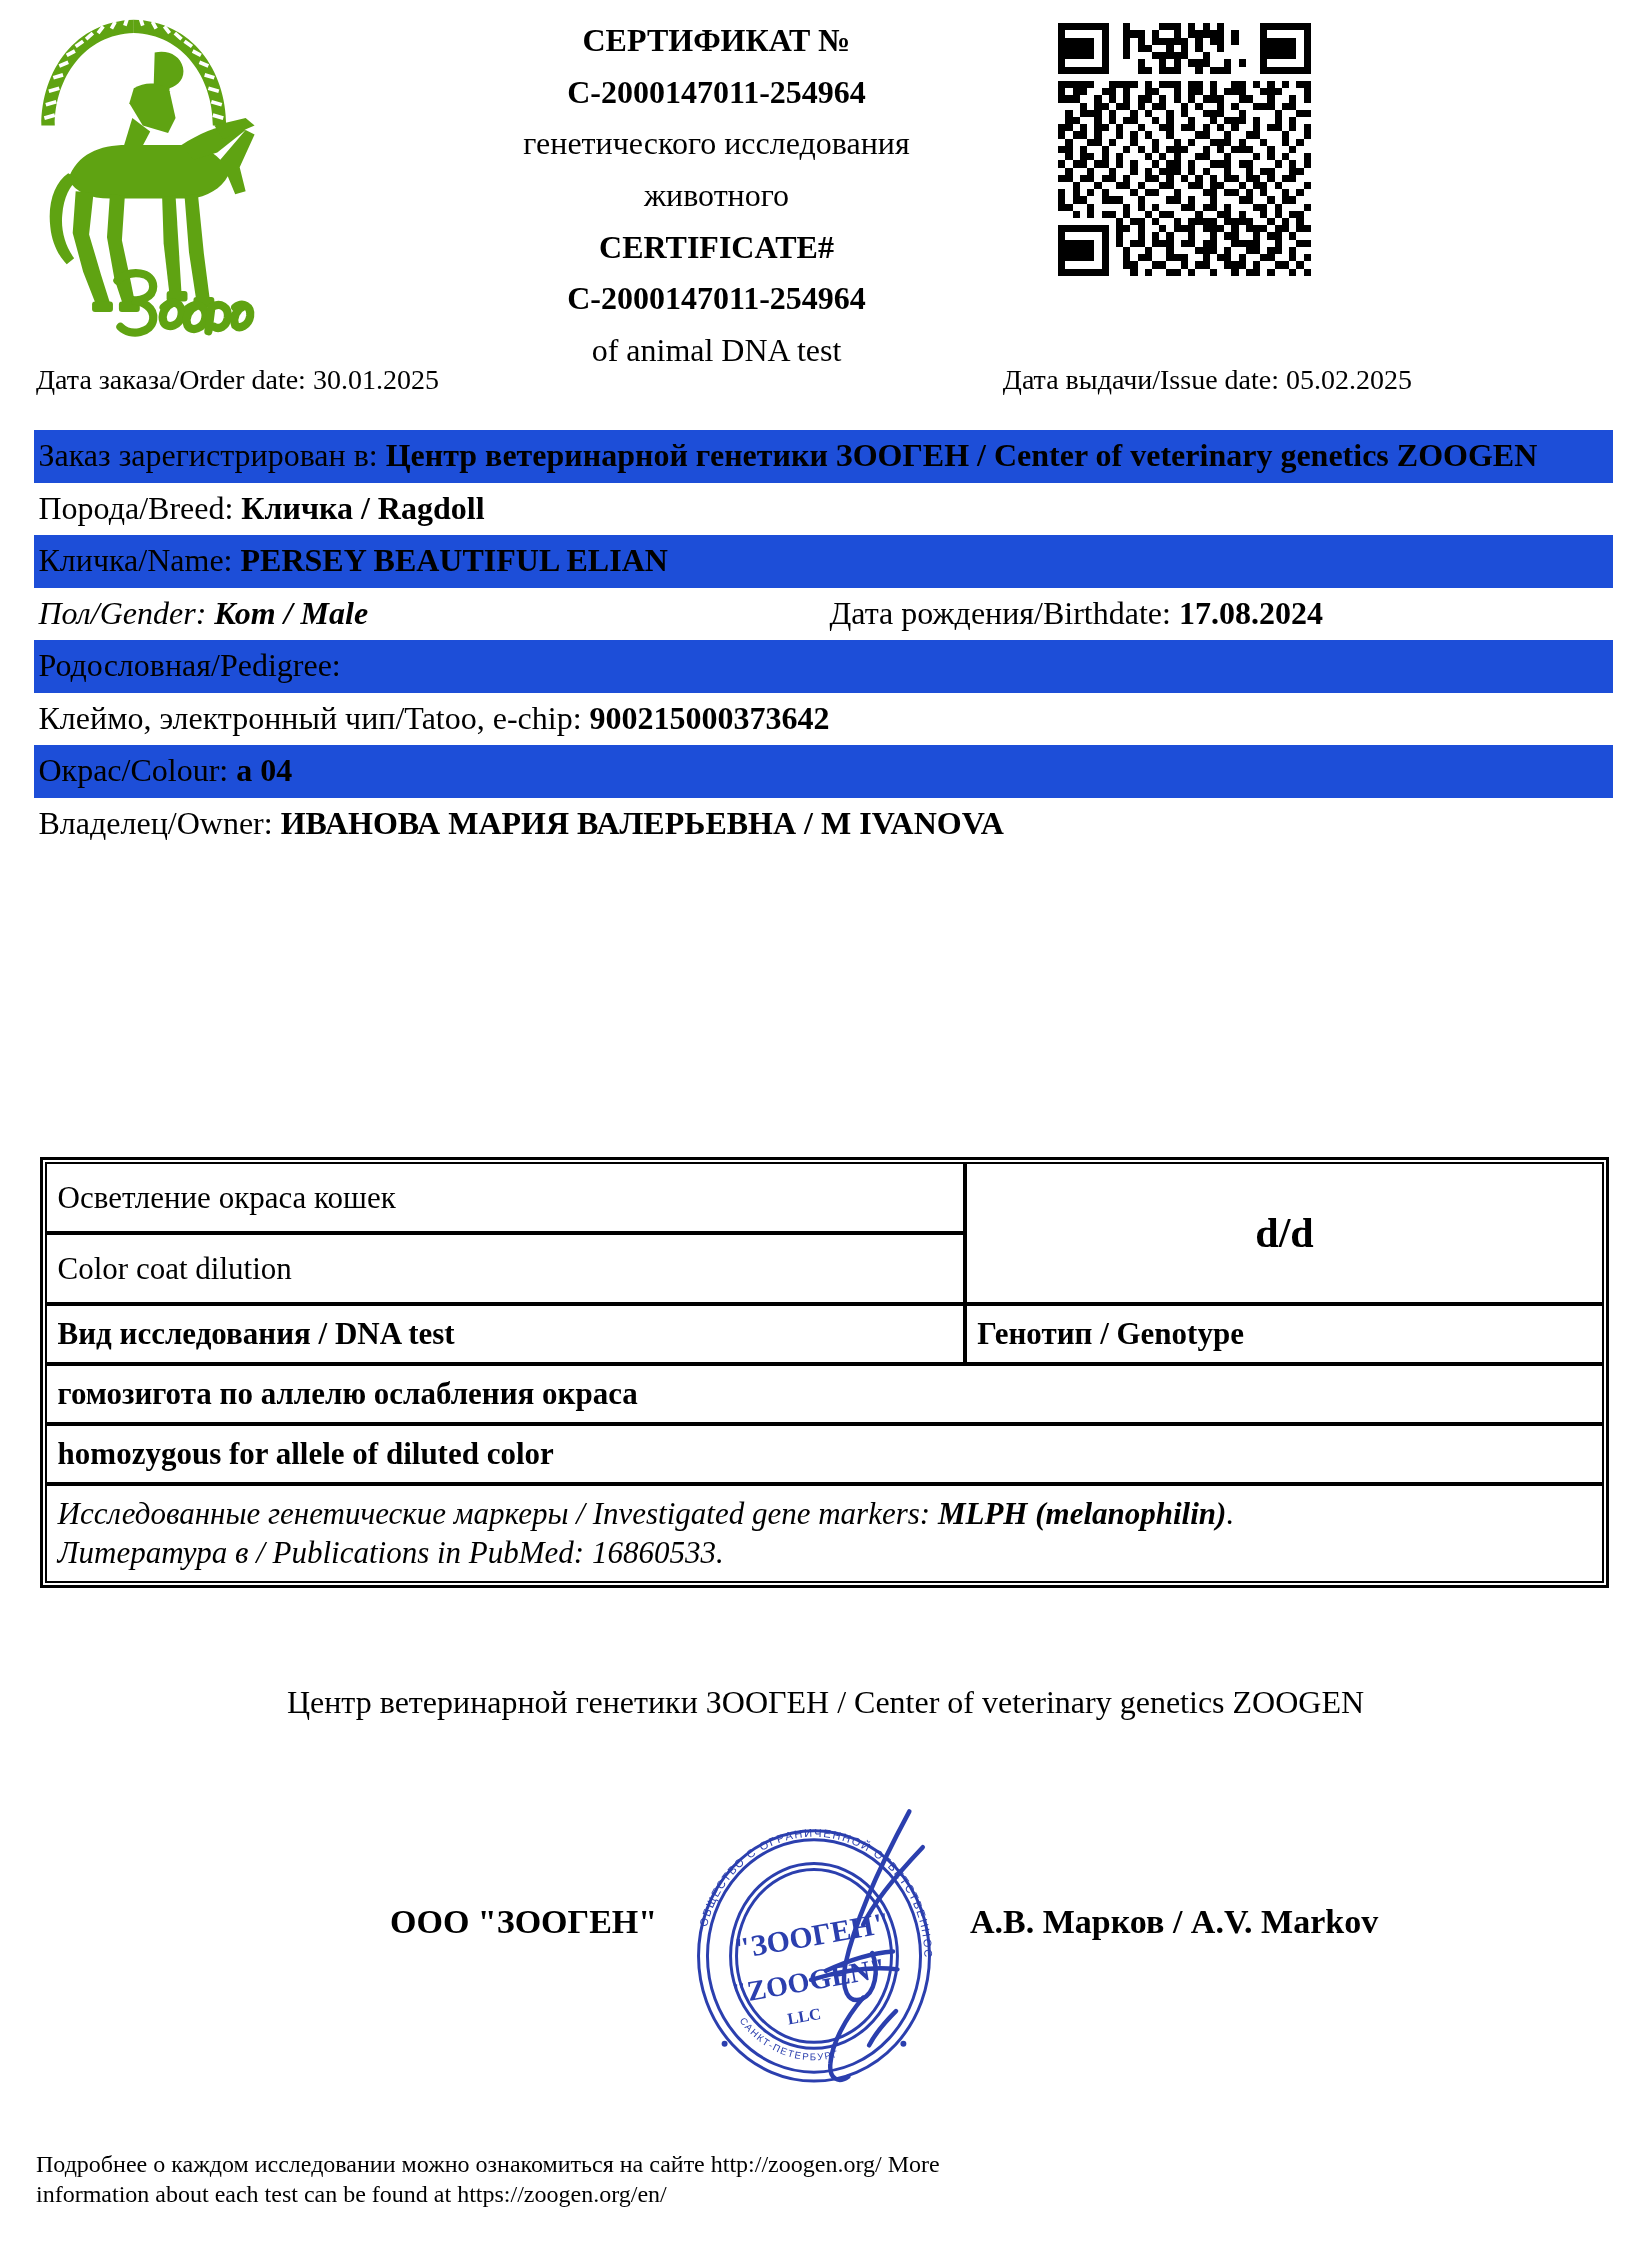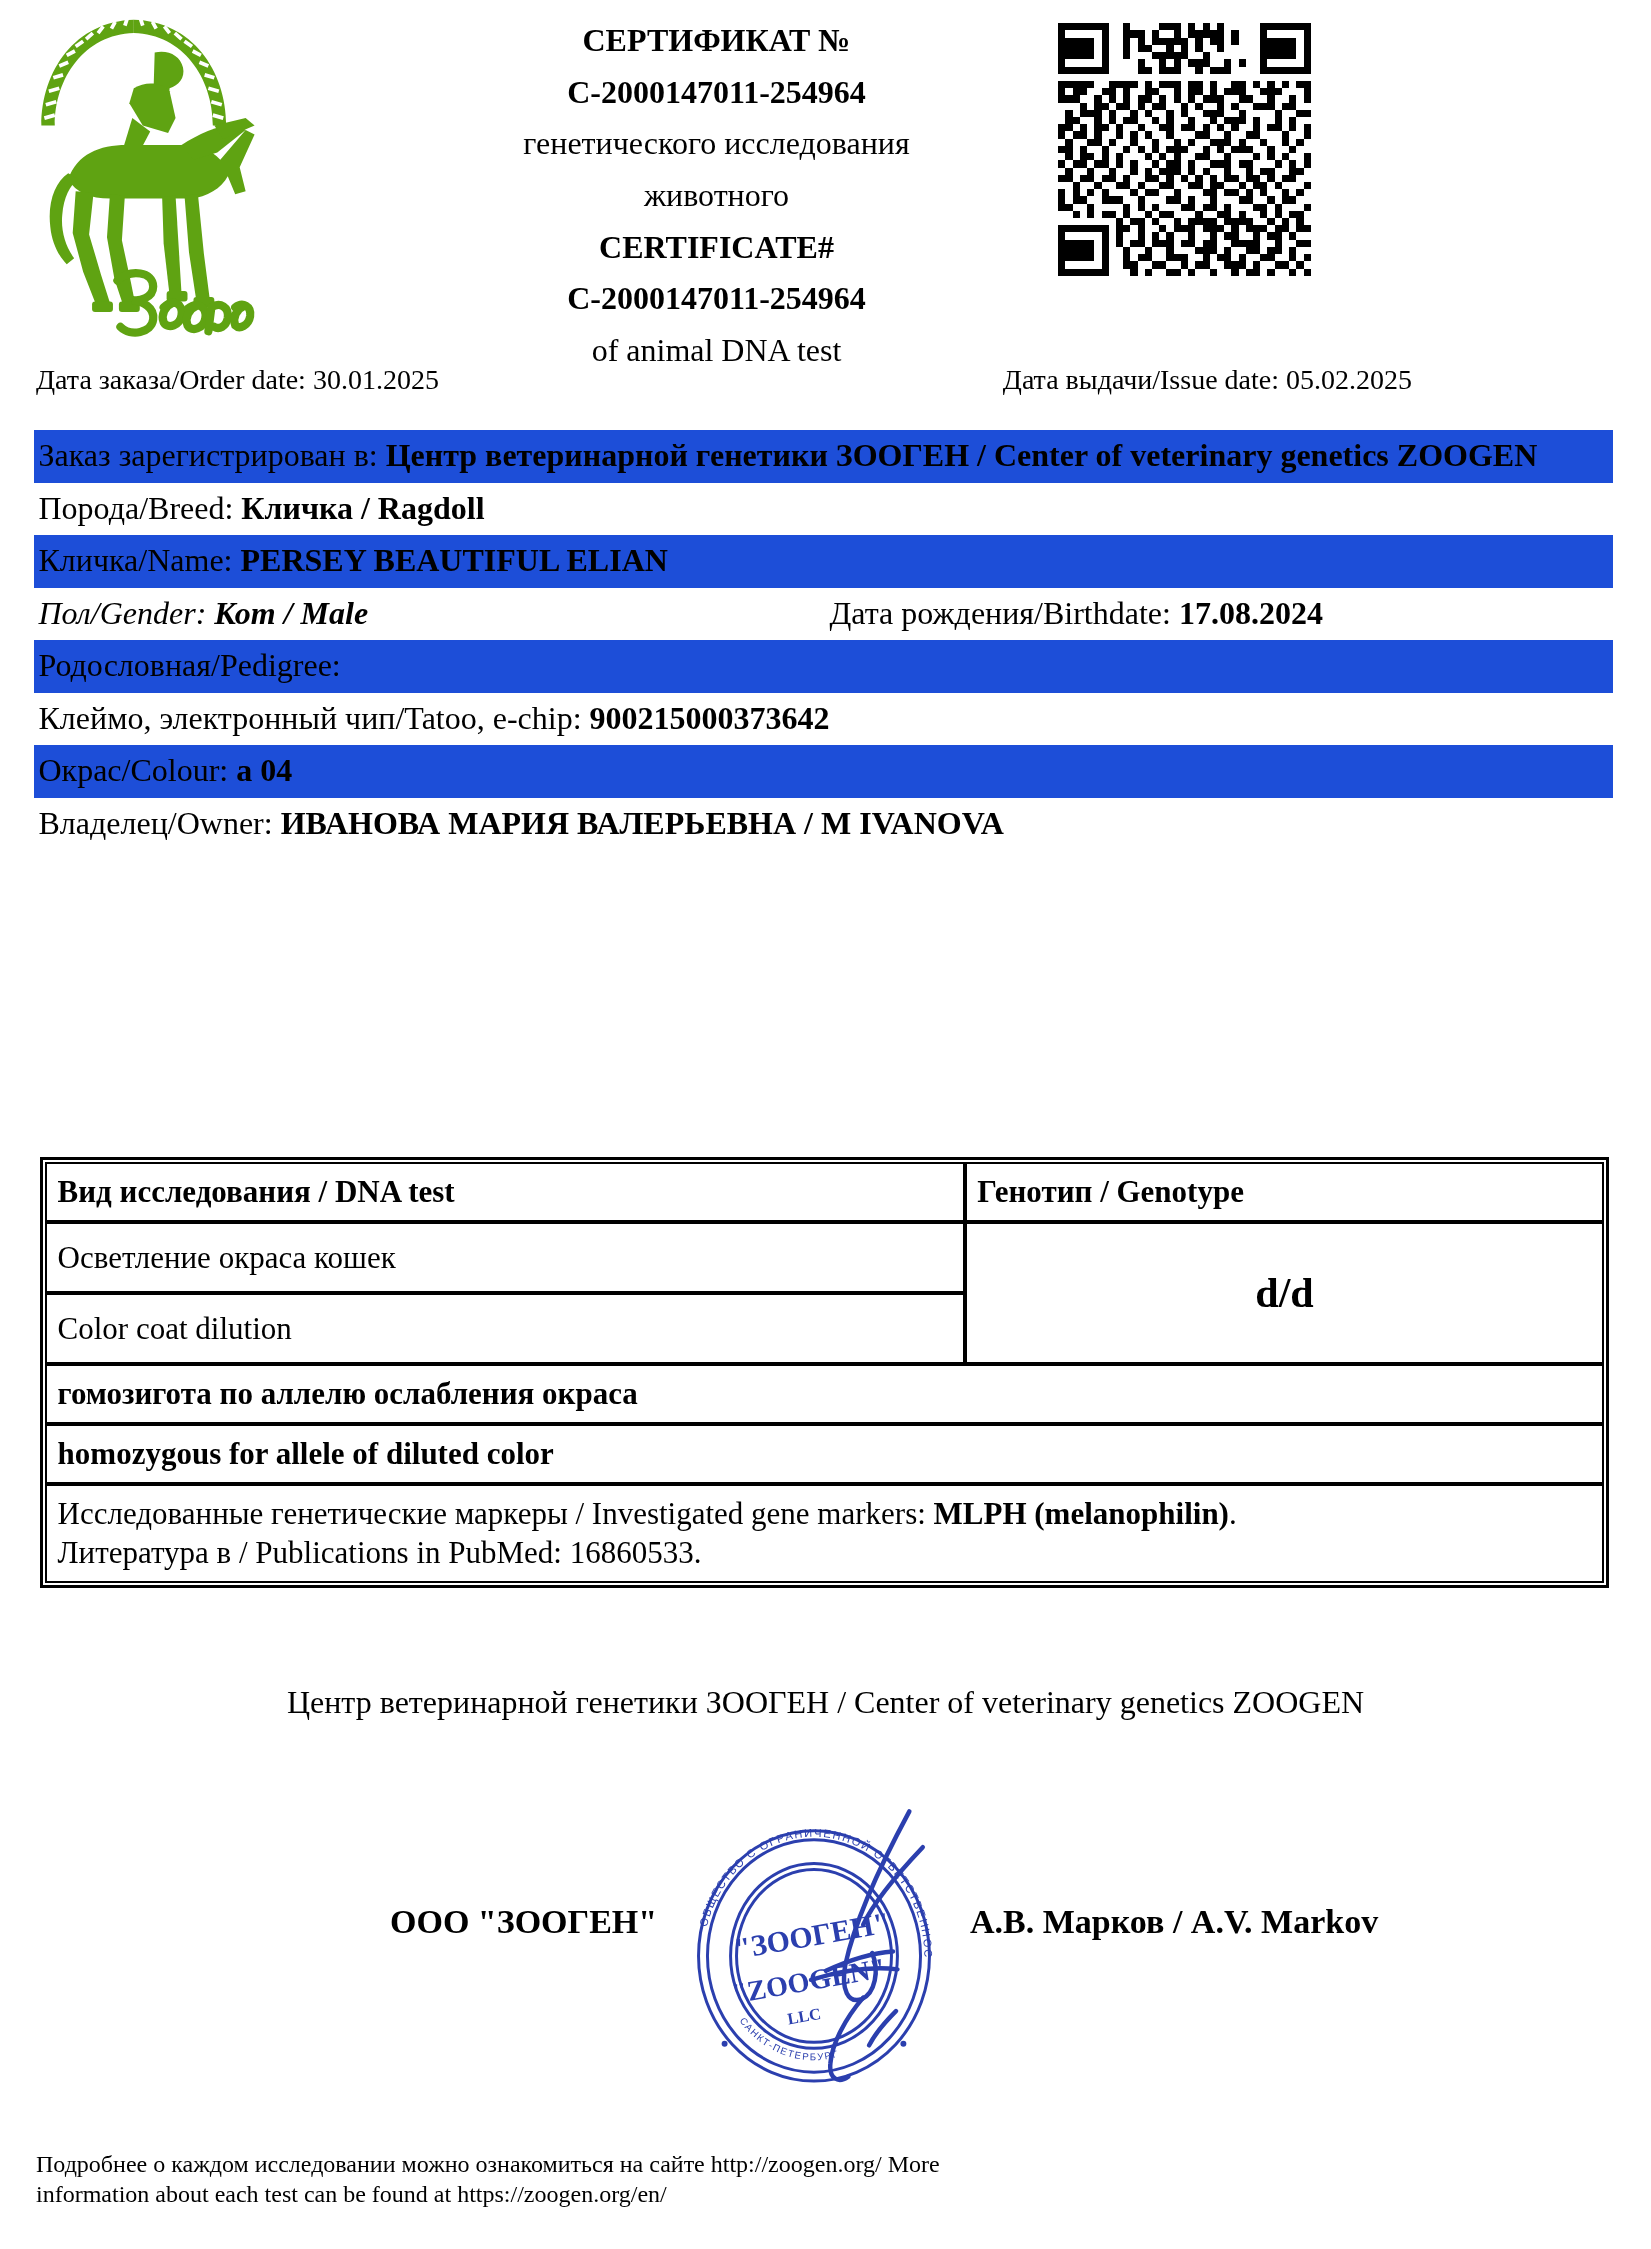--- a/index.html
+++ b/index.html
@@ -123,21 +123,21 @@
   .tcell.bold  { font-weight: bold; }
   .genotype {
     font-size: 42px;
     font-weight: bold;
   }
   .stack-left { display: flex; flex-direction: column; }
   .cell-h1 { height: 60px; display: flex; align-items: center; }
   .cell-h2 { height: 71px; display: flex; align-items: center; }
   .cell-tall { height: 142px; }
   .cell-note { height: 60px; display: flex; align-items: center; }
-  .cell-markers { min-height: 97px; line-height: 1.28; }
+  .cell-markers { min-height: 97px; line-height: 1.28; font-style: italic; }
 
   
   .center-name {
     position: absolute;
     left: 0;
     top: 1684px;
     width: 1651px;
     text-align: center;
     font-size: 32px;
   }
@@ -612,33 +612,33 @@
   <div class="band plain">
     <span>Владелец/Owner:</span>
     <b>ИВАНОВА МАРИЯ ВАЛЕРЬЕВНА / M IVANOVA</b>
   </div>
 
 </div>
 
 <div class="table-wrap">
 
   <div class="trow">
-    <div class="tcell left bold cell-h1">Вид исследования / DNA test</div>
-    <div class="tcell right bold cell-h1">
-      <span style="width:100%;text-align:left">Генотип / Genotype</span>
-    </div>
-  </div>
-
-  <div class="trow">
     <div class="stack-left">
       <div class="tcell left cell-h2">Осветление окраса кошек</div>
       <div class="tcell left cell-h2">Color coat dilution</div>
     </div>
     <div class="tcell right cell-tall">
       <span class="genotype">d/d</span>
+    </div>
+  </div>
+
+  <div class="trow">
+    <div class="tcell left bold cell-h1">Вид исследования / DNA test</div>
+    <div class="tcell right bold cell-h1">
+      <span style="width:100%;text-align:left">Генотип / Genotype</span>
     </div>
   </div>
 
   <div class="trow">
     <div class="tcell full bold cell-note">гомозигота по аллелю ослабления окраса</div>
   </div>
 
   <div class="trow">
     <div class="tcell full bold cell-note">homozygous for allele of diluted color</div>
   </div>

